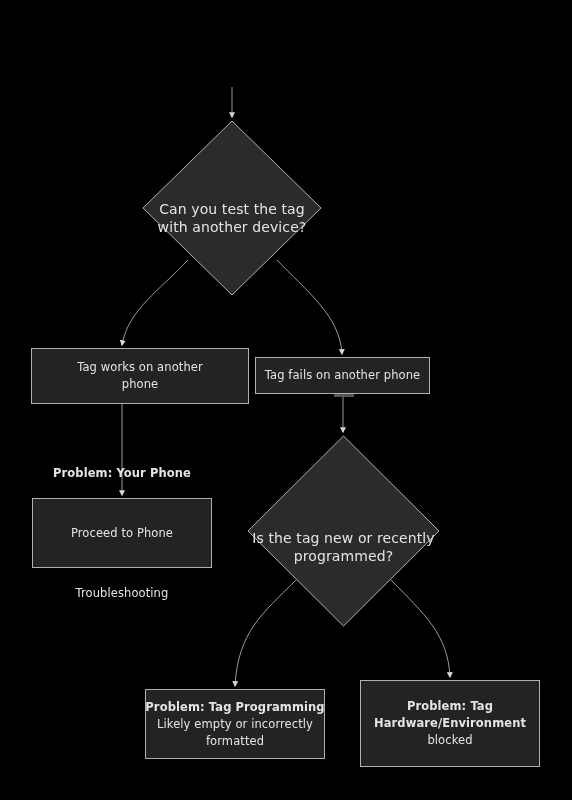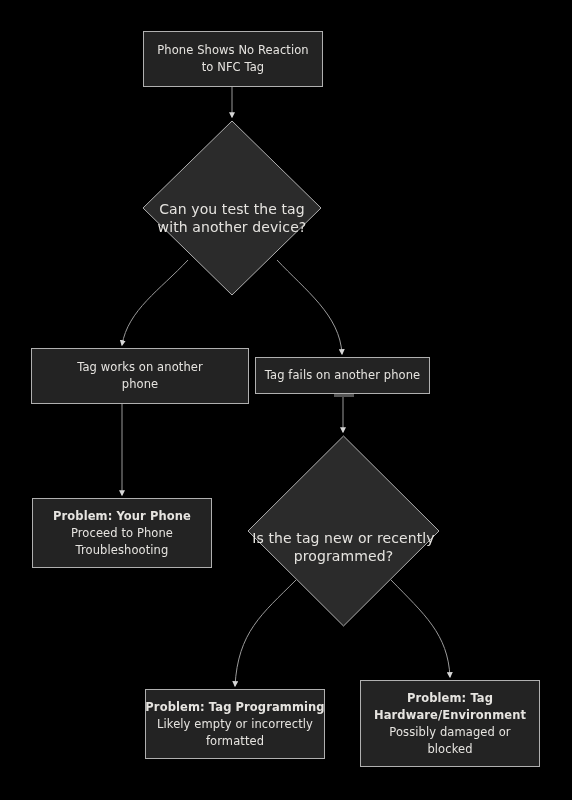--- a/index.html
+++ b/index.html
@@ -93,24 +93,20 @@
 
     <path d="M 122,404 L 122,495" stroke="#9a9a9a" stroke-width="1" fill="none" marker-end="url(#arrow)"></path>
 
     <path d="M 343,394 L 343,432" stroke="#9a9a9a" stroke-width="1" fill="none" marker-end="url(#arrow)"></path>
 
     <path d="M 296,580 C 262,614 238,632 235,686" stroke="#9a9a9a" stroke-width="1" fill="none" marker-end="url(#arrow)"></path>
 
     <path d="M 391,580 C 424,614 448,634 450,677" stroke="#9a9a9a" stroke-width="1" fill="none" marker-end="url(#arrow)"></path>
   </svg>
 
-  <div class="node" style="left:143px; top:31px; width:180px; height:56px;">
-    <span class="ln">Phone Shows No Reaction</span>
-    <span class="ln">to NFC Tag</span>
-  </div>
 
   <div class="diamond" style="left:142px; top:120px; width:180px; height:176px;">
     <svg class="shape" viewBox="0 0 180 176" preserveAspectRatio="none">
       <polygon points="90,1 179,88 90,175 1,88" fill="#2b2b2b" stroke="#b0b0b0" stroke-width="1"></polygon>
     </svg>
     <div class="dtext" style="top:80px;">
       <span class="ln">Can you test the</span>
       <span class="ln">tag with another device?</span>
     </div>
   </div>
@@ -121,21 +117,21 @@
 
   <div class="node" style="left:31px; top:348px; width:218px; height:56px;">
     <span class="ln">Tag works on another</span>
     <span class="ln">phone</span>
   </div>
 
   <div class="node" style="left:255px; top:357px; width:175px; height:37px;">
     <span class="ln">Tag fails on another phone</span>
   </div>
 
-  <div class="node" style="left:32px; top:498px; width:180px; height:70px;">
+  <div class="node" style="left:32px; top:498px; width:180px; height:70px;gap:43px;">
     <span class="ln bold">Problem: Your Phone</span>
     <span class="ln">Proceed to Phone</span>
     <span class="ln">Troubleshooting</span>
   </div>
 
   <div class="diamond" style="left:247px; top:435px; width:193px; height:192px;">
     <svg class="shape" viewBox="0 0 193 192" preserveAspectRatio="none">
       <polygon points="96.5,1 192,96 96.5,191 1,96" fill="#2b2b2b" stroke="#b0b0b0" stroke-width="1"></polygon>
     </svg>
     <div class="dtext" style="top:94px;">
@@ -150,17 +146,16 @@
 
   <div class="node" style="left:145px; top:689px; width:180px; height:70px;">
     <span class="ln bold">Problem: Tag Programming</span>
     <span class="ln">Likely empty or incorrectly</span>
     <span class="ln">formatted</span>
   </div>
 
   <div class="node" style="left:360px; top:680px; width:180px; height:87px;">
     <span class="ln bold">Problem: Tag</span>
     <span class="ln bold">Hardware/Environment</span>
-    <span class="ln">Possibly damaged or</span>
     <span class="ln">blocked</span>
   </div>
 
 </div>
 
 </body></html>

